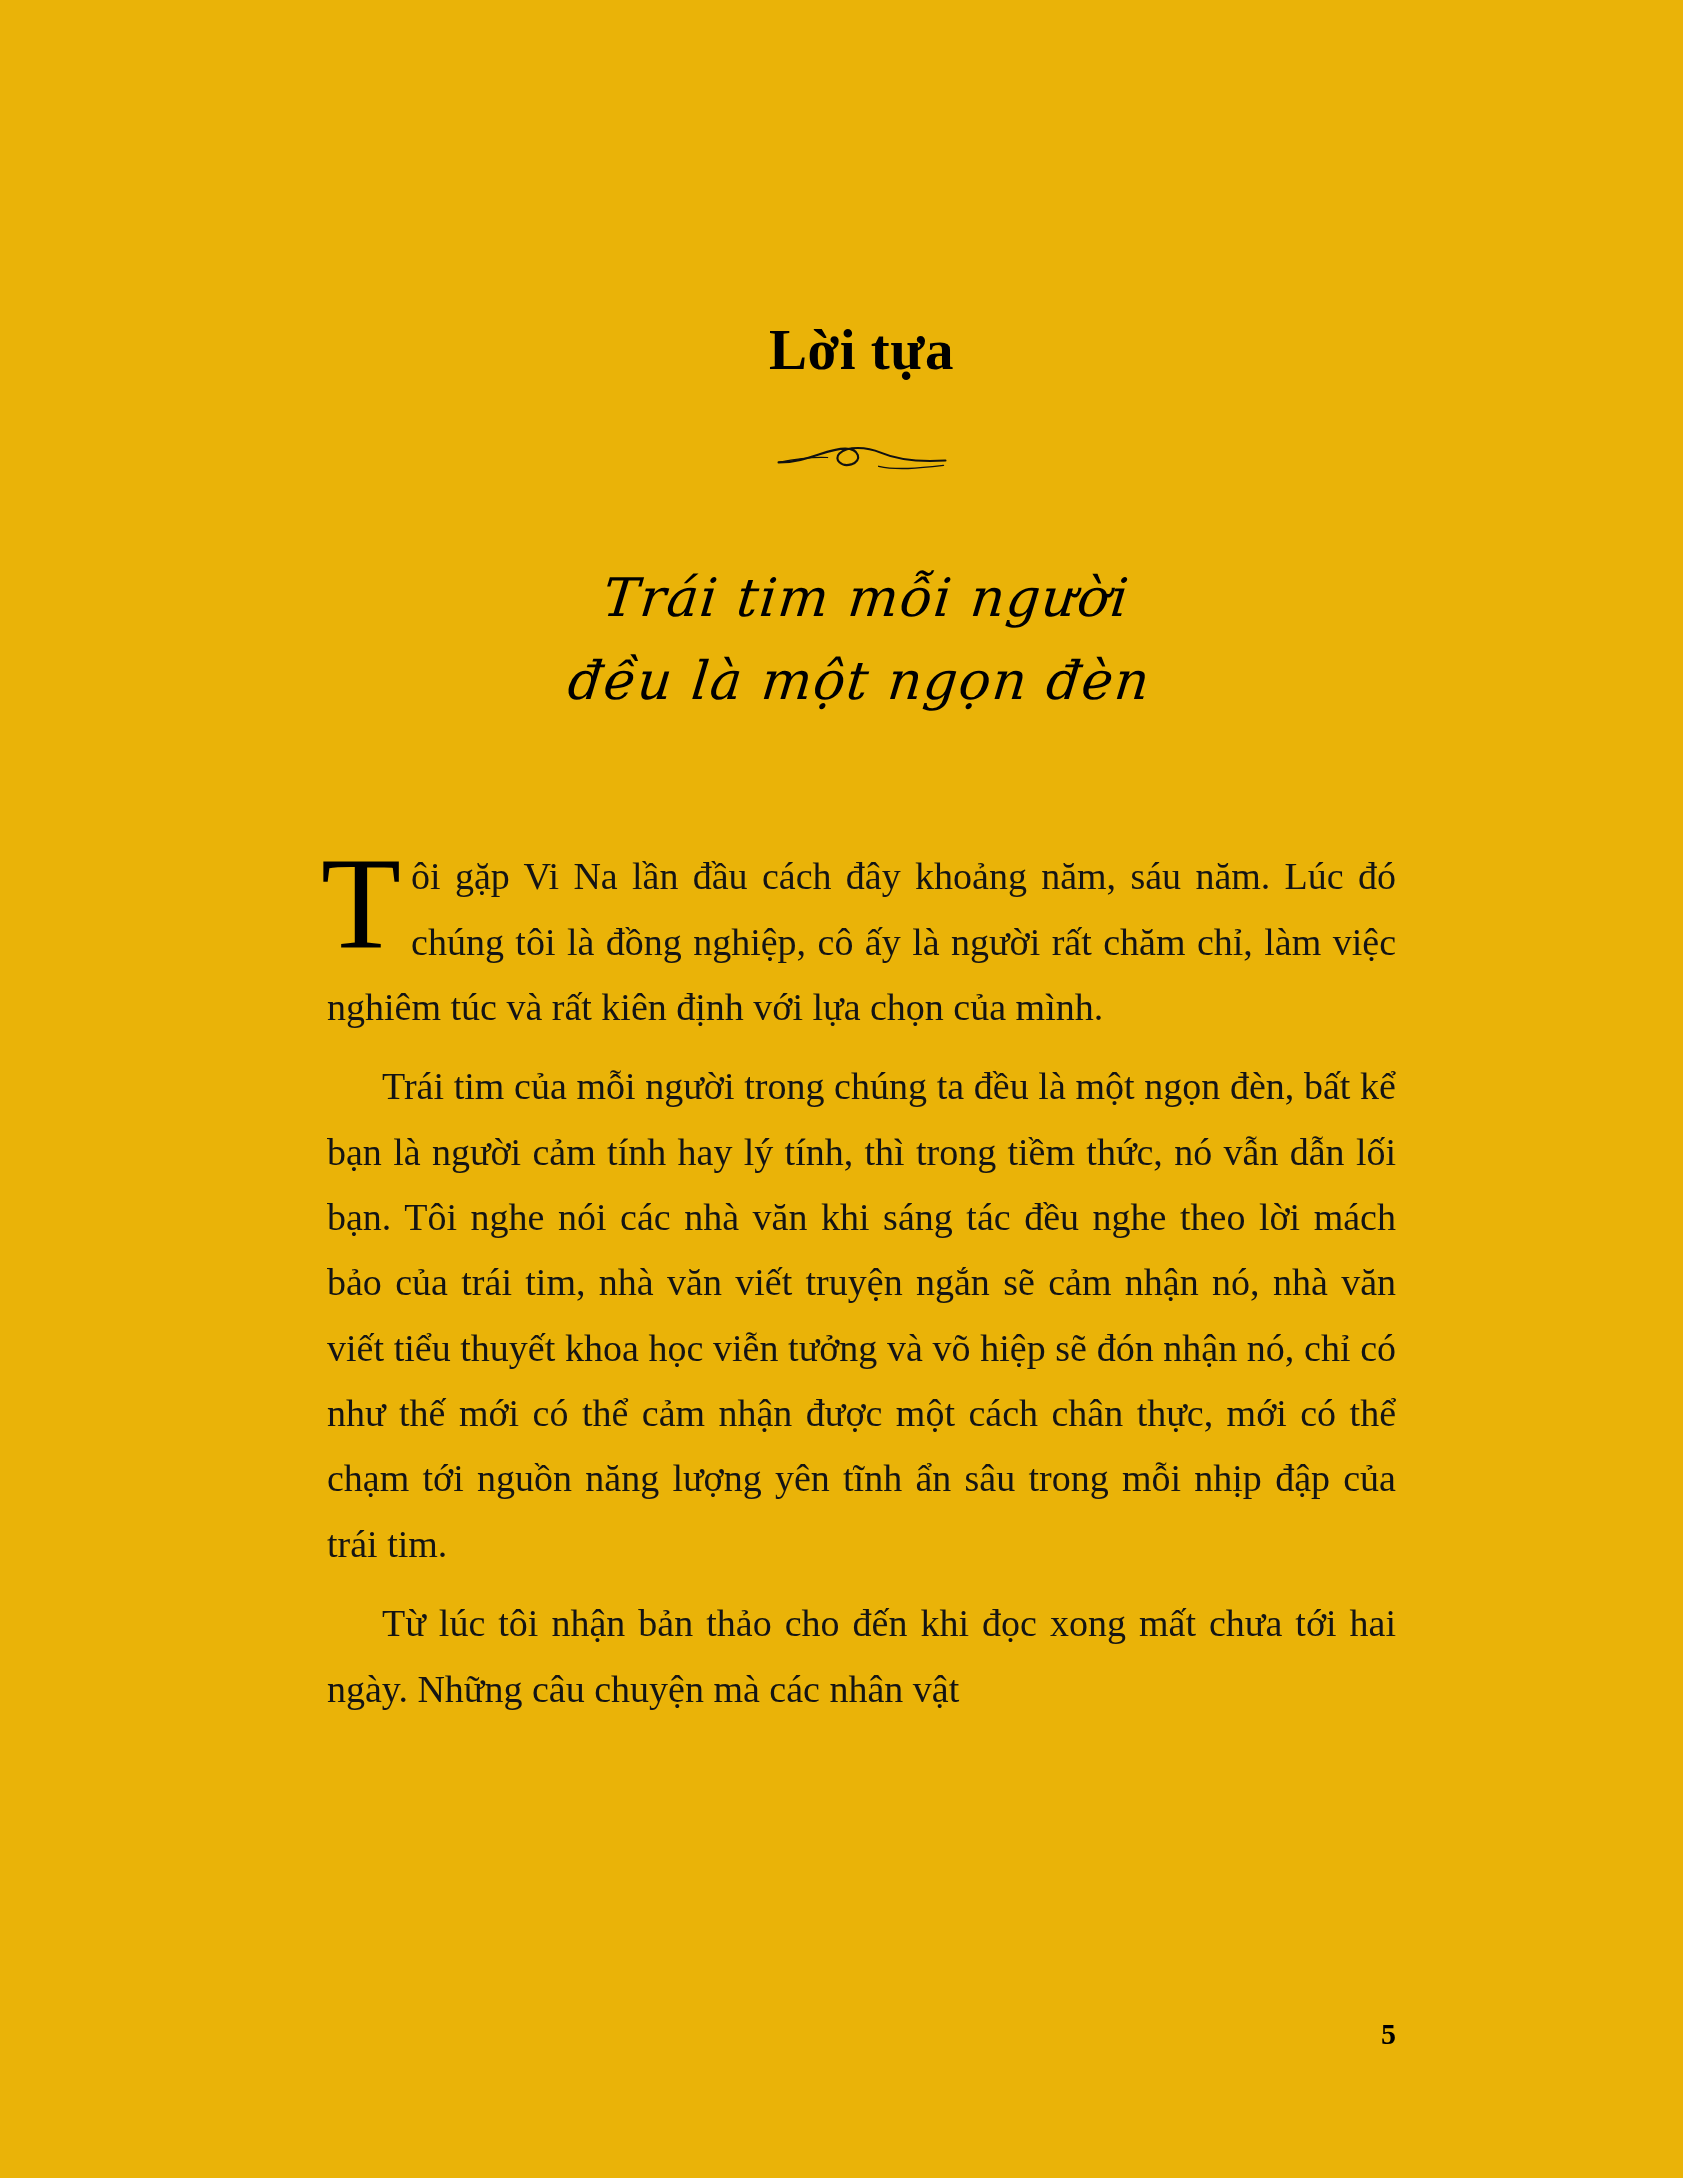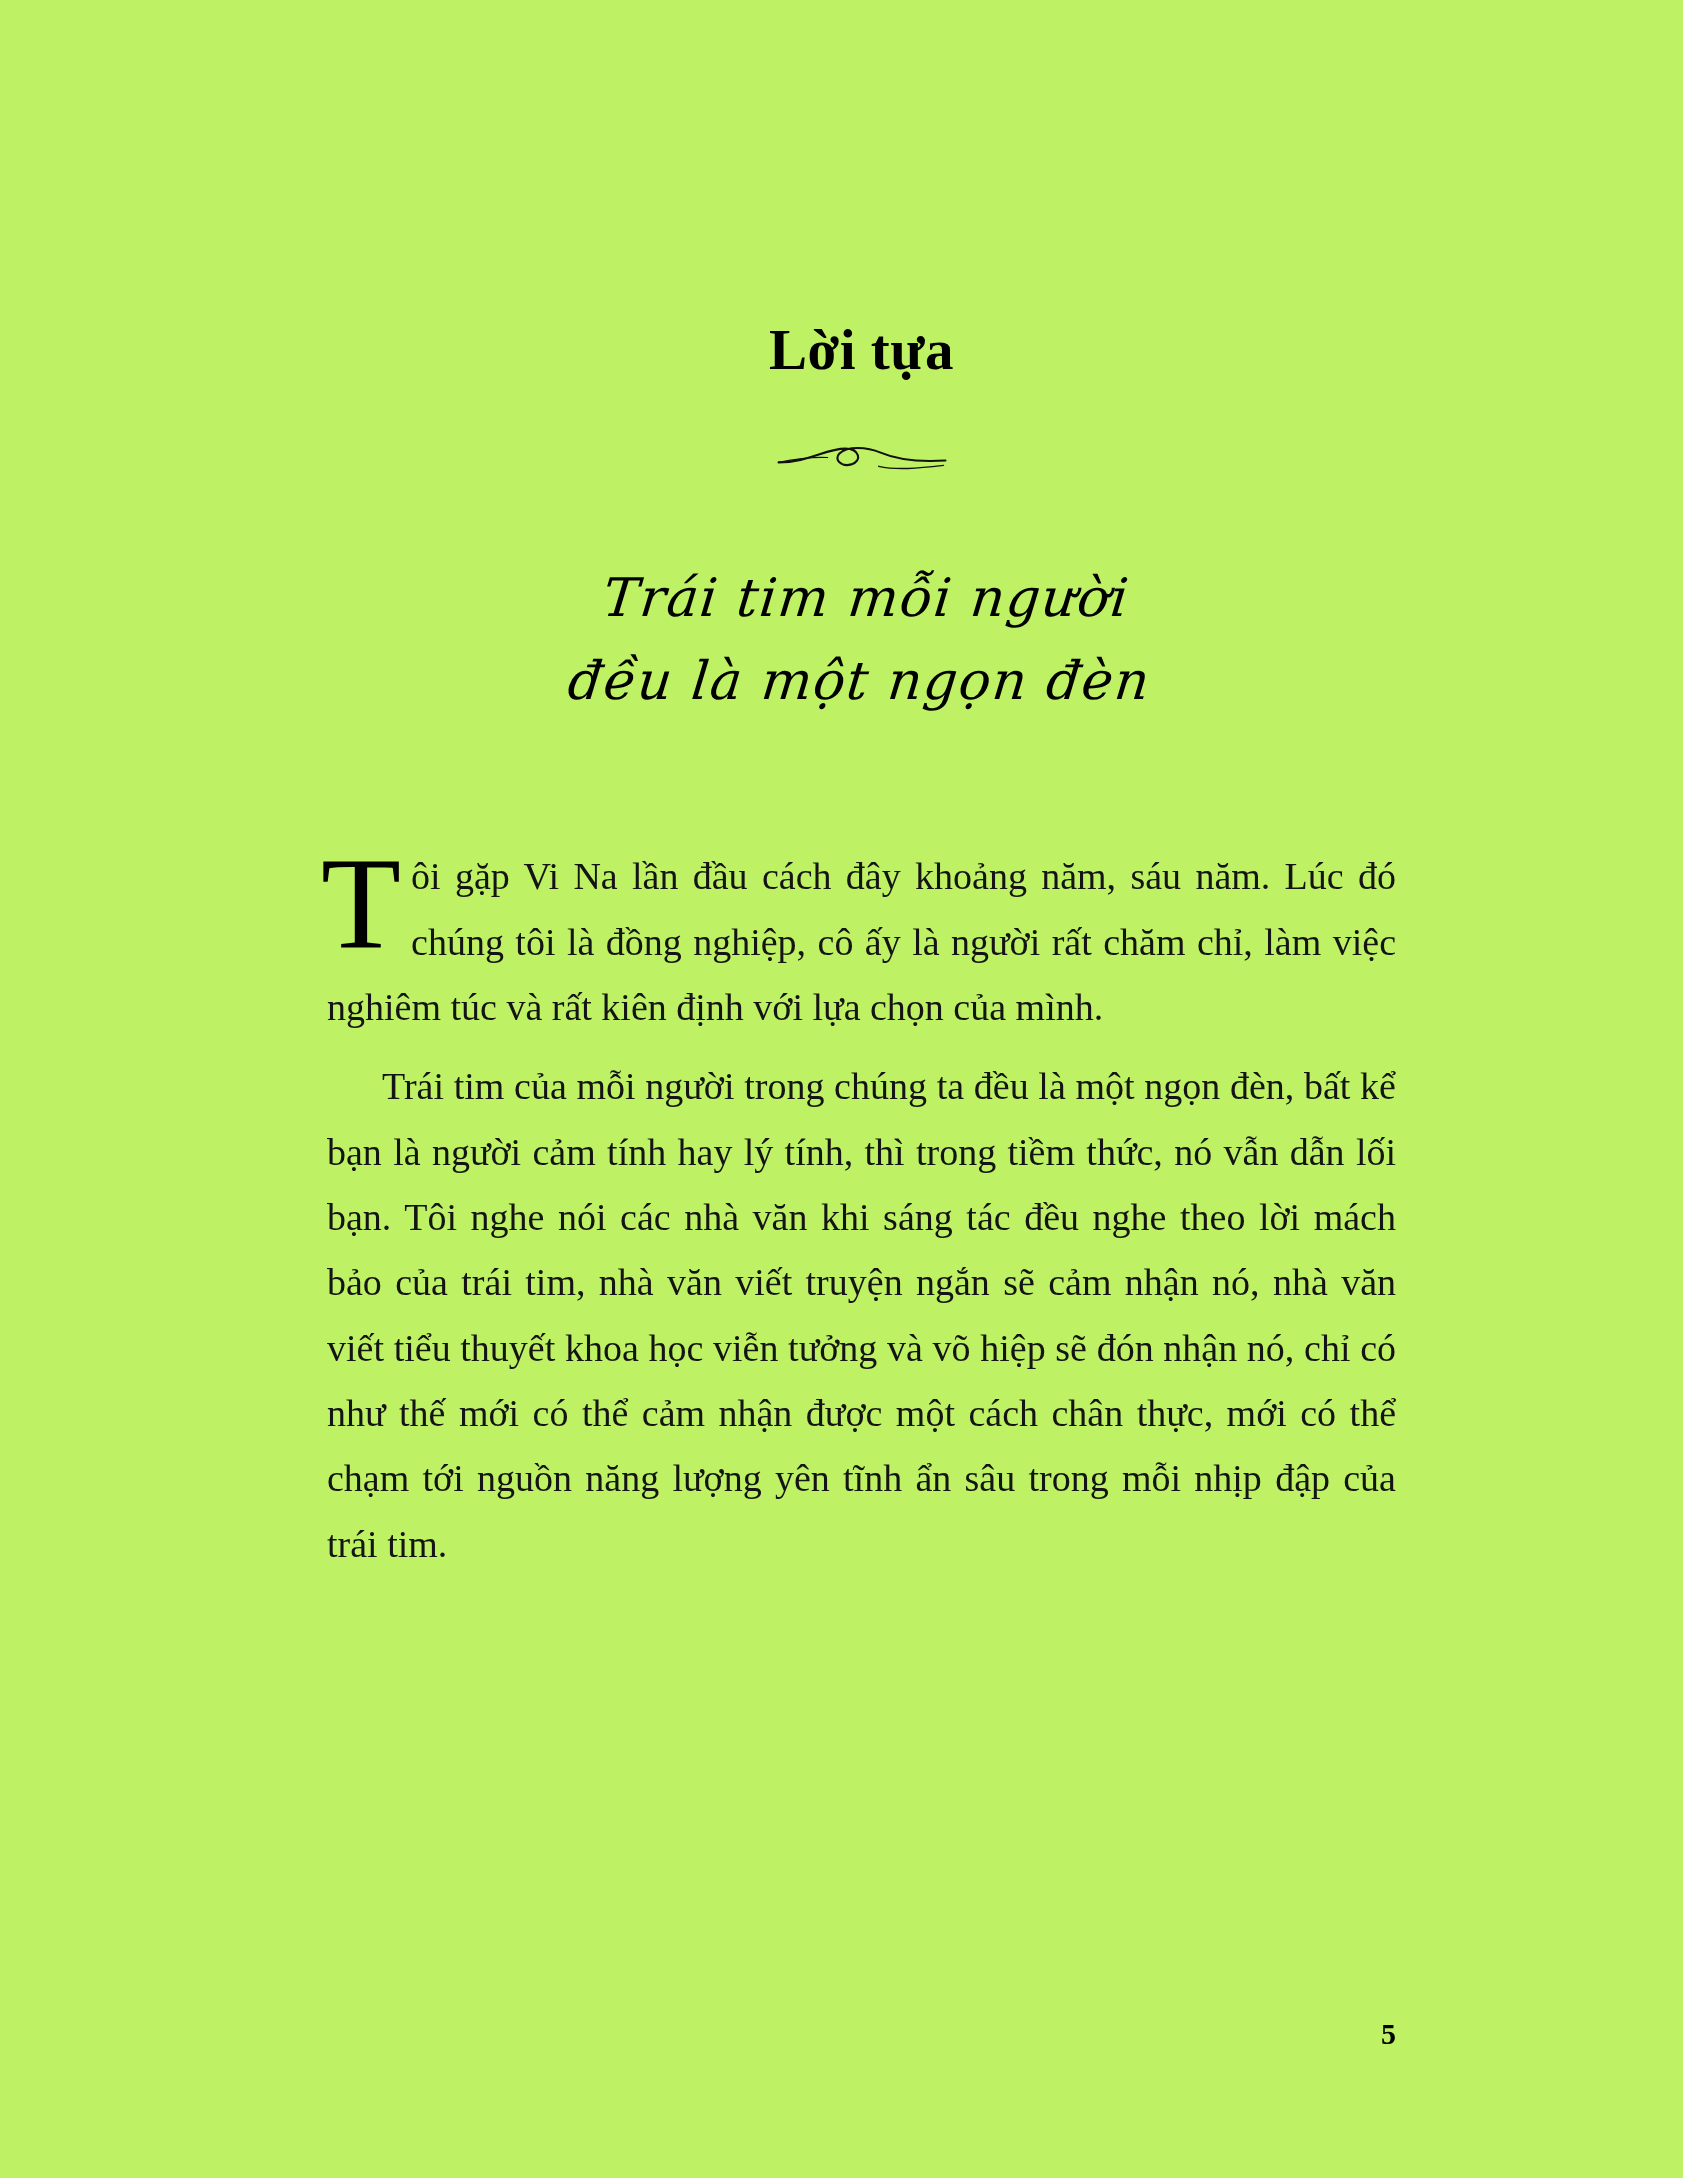--- a/index.html
+++ b/index.html
@@ -15,21 +15,21 @@
     color: #111111;
     overflow: hidden;
   }
 
   .page {
     position: absolute;
     top: 0;
     left: 0;
     width: 1683px;
     height: 2178px;
-    background: #bef264;
+    background: #eab308;
   }
 
   
   .content {
     position: absolute;
     left: 327px;
     top: 0;
     width: 1069px;
     height: 2178px;
   }
@@ -137,19 +137,20 @@
     <div class="script-heading">
       <span class="line line1">Trái tim mỗi người</span>
       <span class="line line2">đều là một ngọn đèn</span>
     </div>
 
     <div class="body-text">
       <p class="first">
         <span class="dropcap">T</span><span>ôi gặp Vi Na lần đầu cách đây khoảng năm, sáu năm. Lúc đó chúng tôi là đồng nghiệp, cô ấy là người rất chăm chỉ, làm việc nghiêm túc và rất kiên định với lựa chọn của mình.</span>
       </p>
       <p>Trái tim của mỗi người trong chúng ta đều là một ngọn đèn, bất kể bạn là người cảm tính hay lý tính, thì trong tiềm thức, nó vẫn dẫn lối bạn. Tôi nghe nói các nhà văn khi sáng tác đều nghe theo lời mách bảo của trái tim, nhà văn viết truyện ngắn sẽ cảm nhận nó, nhà văn viết tiểu thuyết khoa học viễn tưởng và võ hiệp sẽ đón nhận nó, chỉ có như thế mới có thể cảm nhận được một cách chân thực, mới có thể chạm tới nguồn năng lượng yên tĩnh ẩn sâu trong mỗi nhịp đập của trái tim.</p>
+      <p>Từ lúc tôi nhận bản thảo cho đến khi đọc xong mất chưa tới hai ngày. Những câu chuyện mà các nhân vật</p>
     </div>
 
   </div>
 
   <div class="page-number">5</div>
 </div>
 
 
 </body></html>

